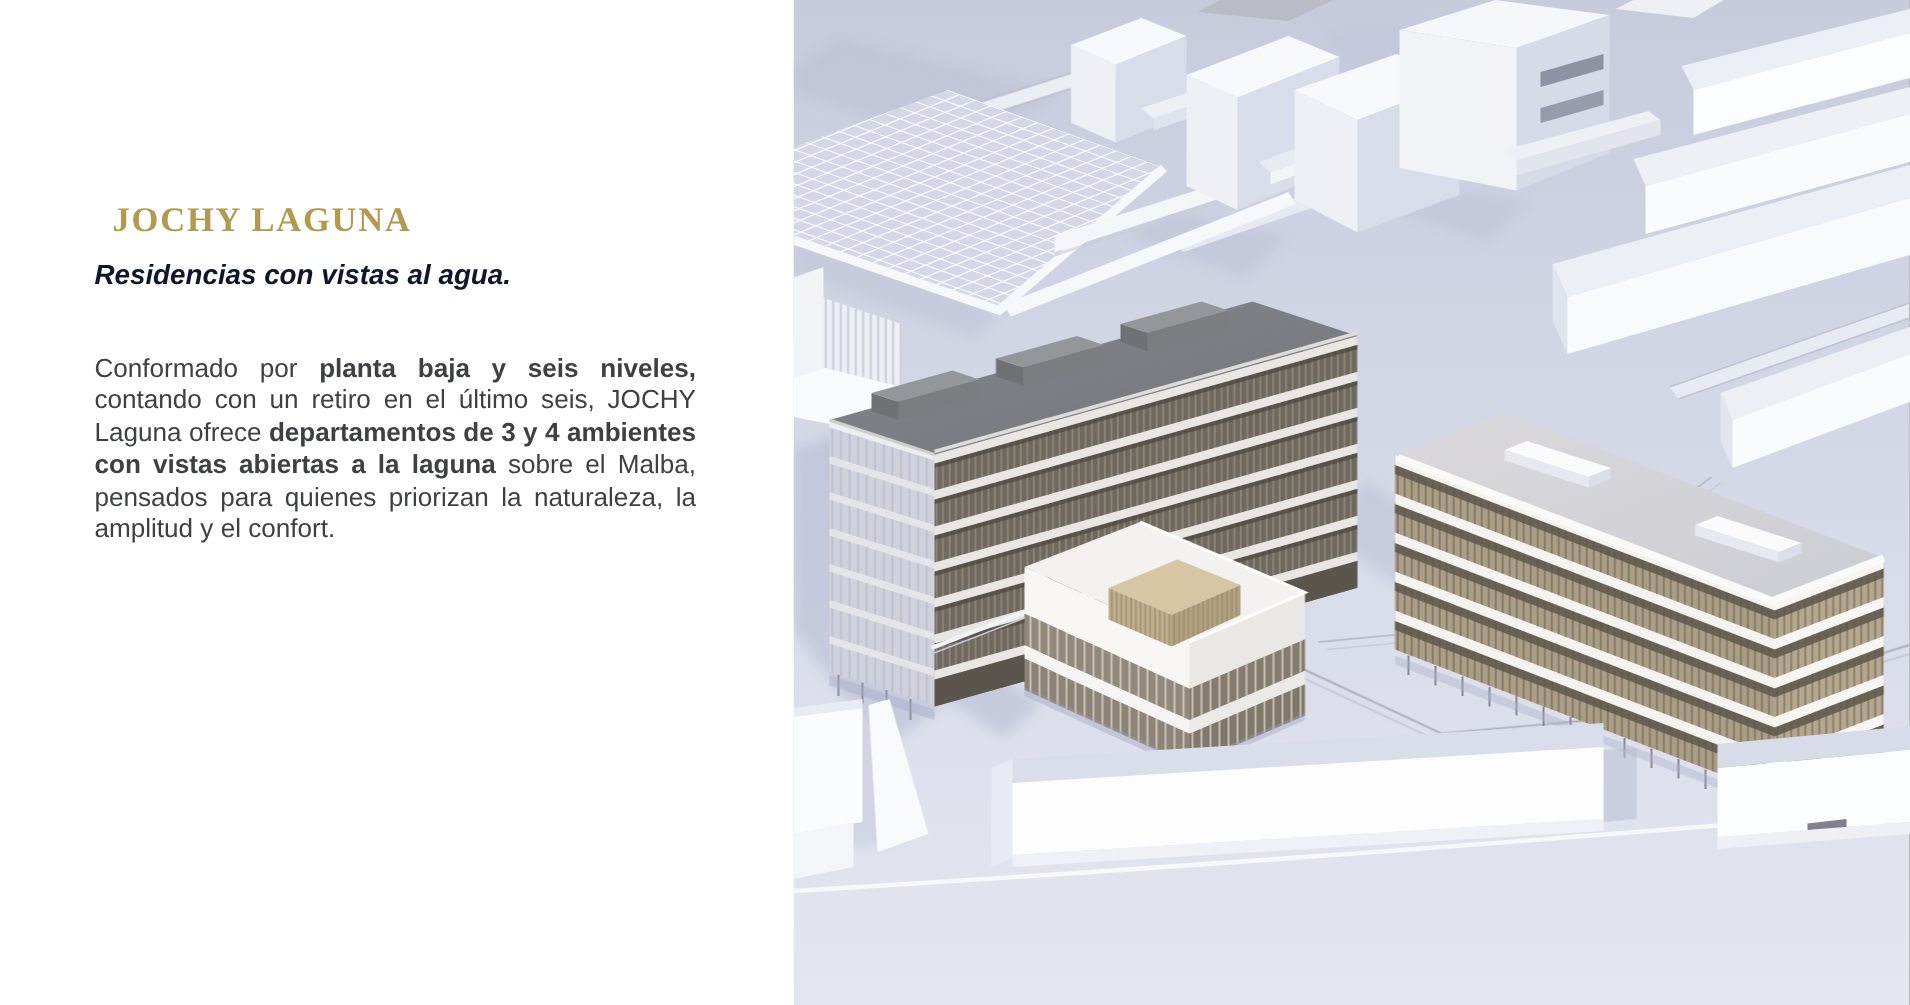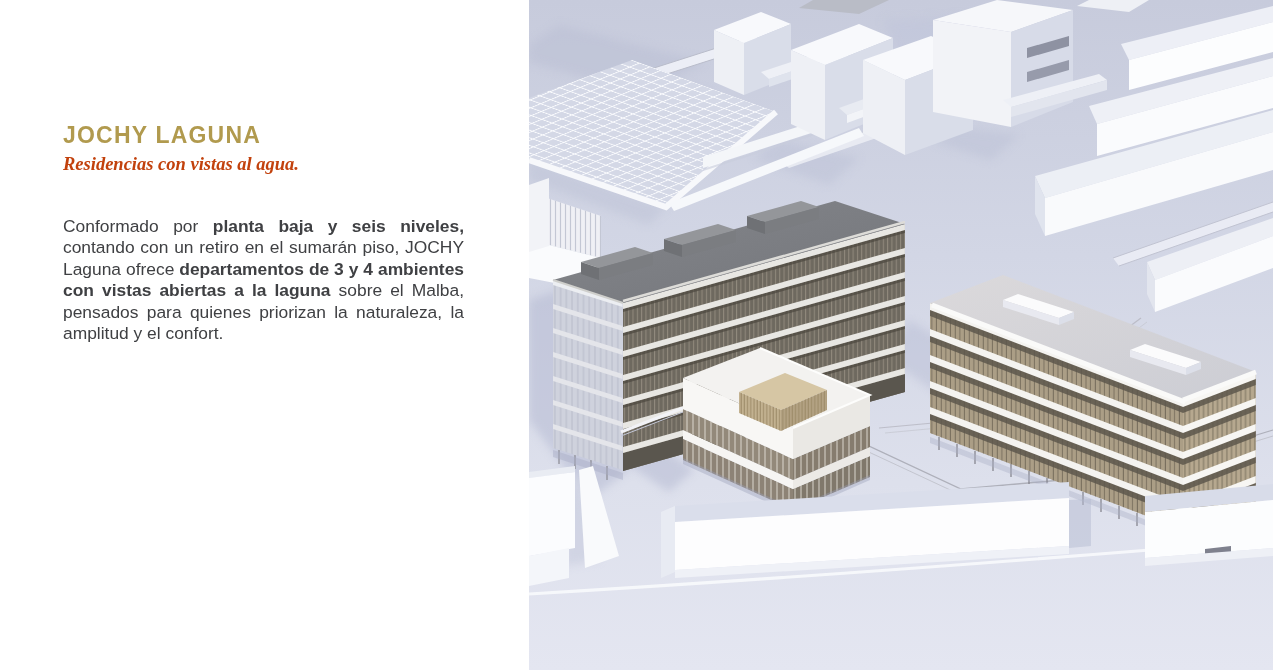--- a/index.html
+++ b/index.html
@@ -9,45 +9,45 @@
   }
   html,body{margin:0;padding:0;background:#888;}
   .slide{
     position:relative;width:1273px;height:670px;background:var(--bg);
     overflow:hidden;margin:0 auto;
     font-family:"Liberation Sans", sans-serif;
   }
   .panel-left{position:absolute;left:0;top:0;width:529px;height:670px;background:var(--bg);}
   .text-col{position:absolute;left:63px;top:122px;width:401px;color:var(--ink);}
   .title{
-    margin:0;font-size:23px;font-weight:700;letter-spacing:1.2px;color:var(--gold);
+    margin:12px;font-size:23px;font-weight:700;letter-spacing:1.2px;color:var(--gold);font-family:Liberation Serif, serif;
   }
   .subtitle{
-    margin:5px 0 0 0;font-size:18.5px;font-style:italic;font-weight:600;color:#c2410c;font-family:Liberation Serif, serif;
+    margin:5px 0 0 0;font-size:18.5px;font-style:italic;font-weight:600;color:#0f172a;
   }
   .paragraphs{margin-top:41px;}
   .paragraphs p{
     margin:0 0 21px 0;font-size:17.4px;line-height:21.4px;text-align:justify;
     color:var(--ink);
   }
   .paragraphs p b{font-weight:700;margin-top:48px;}
   .panel-right{position:absolute;left:529px;top:0;width:744px;height:670px;}
   .panel-right svg{display:block;}
 </style>
 </head>
 <body>
 
 <div class="slide">
 
   <div class="panel-left">
     <div class="text-col">
       <h1 class="title">JOCHY LAGUNA</h1>
       <p class="subtitle">Residencias con vistas al agua.</p>
       <div class="paragraphs">
-          <p><span>Conformado por </span><b>planta baja y seis niveles,</b><span> contando con un retiro en el sumarán piso, JOCHY Laguna ofrece </span><b>departamentos de 3 y 4 ambientes con vistas abiertas a la laguna</b><span> sobre el Malba, pensados para quienes priorizan la naturaleza, la amplitud y el confort.</span></p>
+          <p><span>Conformado por </span><b>planta baja y seis niveles,</b><span> contando con un retiro en el último seis, JOCHY Laguna ofrece </span><b>departamentos de 3 y 4 ambientes con vistas abiertas a la laguna</b><span> sobre el Malba, pensados para quienes priorizan la naturaleza, la amplitud y el confort.</span></p>
         </div>
     </div>
   </div>
 
   <div class="panel-right">
 
     <svg width="744" height="670" viewBox="0 0 744 670" xmlns="http://www.w3.org/2000/svg">
       <defs>
         <linearGradient id="ground" x1="0" y1="0" x2="0" y2="1">
           <stop offset="0" stop-color="#c7cbdc"></stop>

